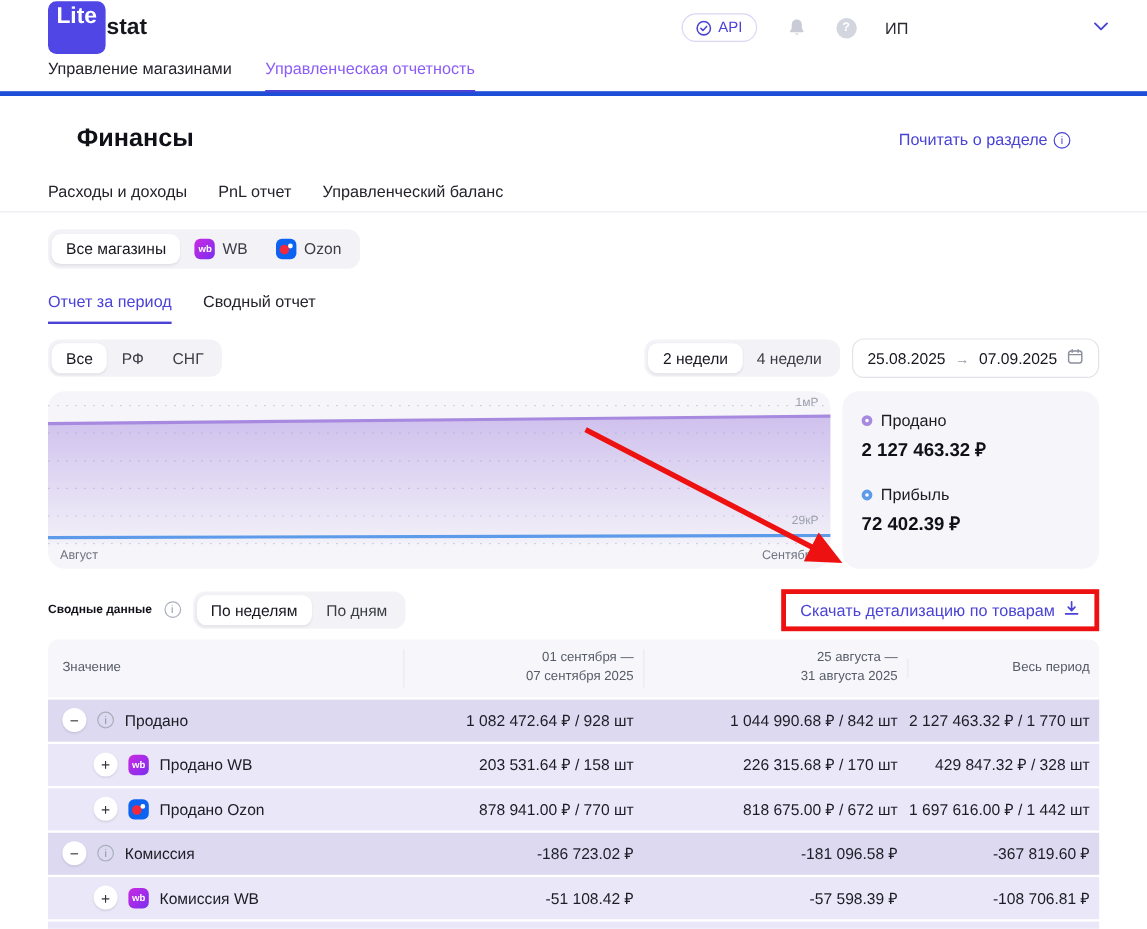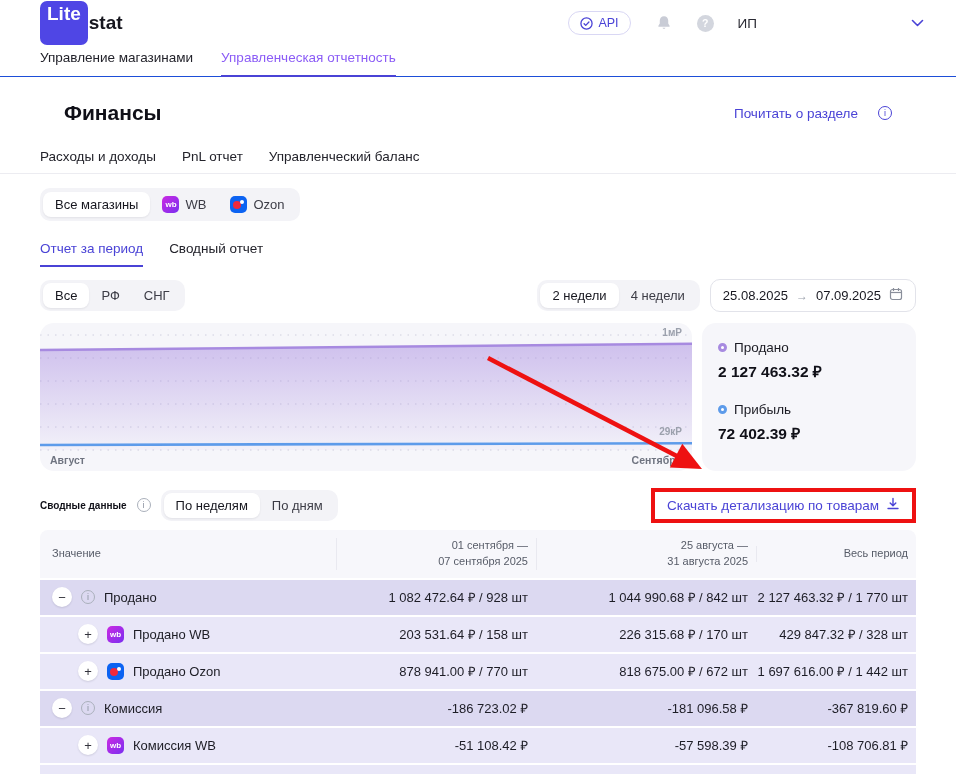--- a/index.html
+++ b/index.html
@@ -16,29 +16,29 @@
   .top-right { display:flex; align-items:center; gap:24px; }
   .api-badge { display:flex; align-items:center; gap:5px; border:1px solid #d9d7f4;
     border-radius:999px; padding:4px 11px; color:#4a43d6; font-size:12.5px; }
   .bell svg, .chk svg { display:block; }
   .qmark { width:17px; height:17px; border-radius:50%; background:#d3d6de; color:#fff;
     font-size:10.5px; font-weight:bold; display:flex; align-items:center; justify-content:center; }
   .user-name { font-size:13.5px; color:#2a2a33; }
   .chev { margin-left:130px; }
 
   
-  .mainnav { display:flex; gap:28px; padding:0 40px; border-bottom:1px solid #1d4ed8; }
+  .mainnav { display:flex; gap:28px; padding:0 40px; border-bottom:4px solid #1d4ed8; }
   .mainnav .nav-item { font-size:13.5px; padding:6px 0 10px; color:#23232b; cursor:pointer; }
   .mainnav .nav-item.active { color:#8b5cf6; border-bottom:2px solid #4a43d6; margin-bottom:-1px; }
 
   
   .title-row { display:flex; align-items:center; justify-content:space-between;
     padding:0 64px; margin-top:24px; }
   .page-title { font-size:21px; font-weight:bold; color:#101018; }
-  .about-link { display:flex; align-items:center; gap:20px; color:#4a43d6; font-size:13.5px; cursor:pointer; }
+  .about-link { display:flex; align-items:flex-end; gap:5px; color:#4a43d6; font-size:13.5px; cursor:pointer; }
 
   
   .tabs { display:flex; gap:26px; padding:0 40px; border-bottom:1px solid #ececf1; margin-top:20px; }
   .tabs.no-border { border-bottom:none; }
   .tab { font-size:13.5px; color:#23232b; padding:4px 0 9px; cursor:pointer; }
   .tab.active { color:#4a43d6; border-bottom:2px solid #4a43d6; margin-bottom:-1px; }
 
   
   .seg { display:inline-flex; align-items:center; background:#f3f3f7; border-radius:10px; padding:3px; }
   .seg .seg-item { display:flex; align-items:center; gap:6px; padding:5px 12px; font-size:13px;
@@ -60,21 +60,21 @@
   
   .filter-row { display:flex; align-items:center; justify-content:space-between;
     padding:0 40px; margin-top:13px; }
   .filter-right { display:flex; align-items:center; gap:10px; }
   .date-range { display:flex; align-items:center; gap:8px; border:1px solid #e2e3ea;
     border-radius:10px; padding:7px 12px; font-size:13px; color:#17171f; background:#fff; }
   .date-arrow { color:#9aa0ab; font-size:12px; }
 
   
   .chart-zone { display:flex; gap:10px; padding:0 40px; margin-top:11px; }
-  .chart-card { position:relative; width:652px; height:148px; background:#f6f6fa; border-radius:14px; overflow:hidden;font-weight:bold; }
+  .chart-card { position:relative; width:652px; height:148px; background:#f6f6fa; border-radius:14px; overflow:hidden; }
   .chart-card svg { position:absolute; inset:0; }
   .axis-lbl { position:absolute; font-size:10px; color:#9ba0ac; }
   .lbl-1m { top:4px; right:10px; }
   .lbl-29k { bottom:34px; right:10px; }
   .lbl-aug { bottom:5px; left:10px; font-size:10.5px; color:#6f7480; }
   .lbl-sep { bottom:5px; right:10px; font-size:10.5px; color:#6f7480; }
   .legend-card { flex:1; background:#f6f6fa; border-radius:14px; padding:17px 16px; }
   .legend-item + .legend-item { margin-top:20px; }
   .legend-head { display:flex; align-items:center; gap:7px; font-size:13.5px; color:#1c1c24; }
   .ring { width:9px; height:9px; border-radius:50%; background:#fff; }

